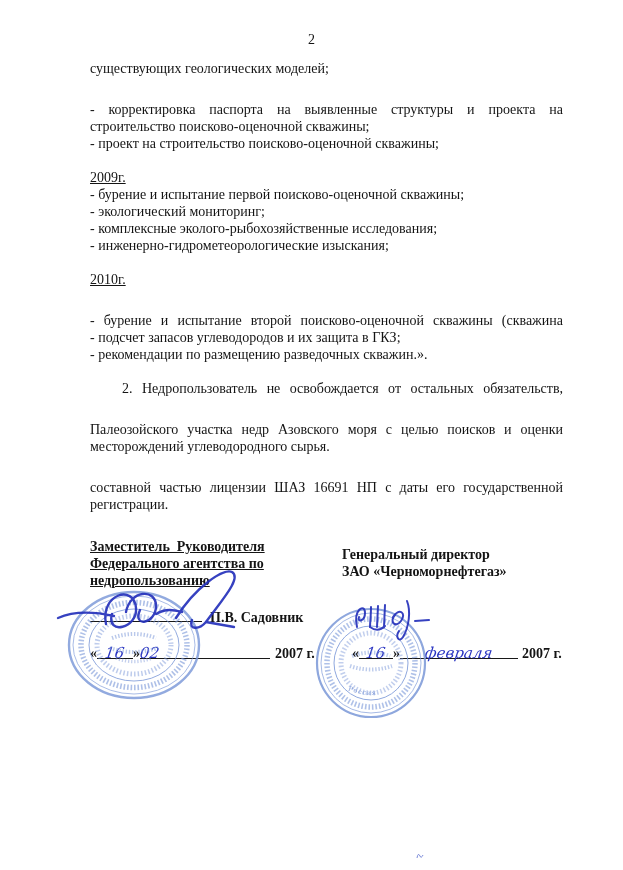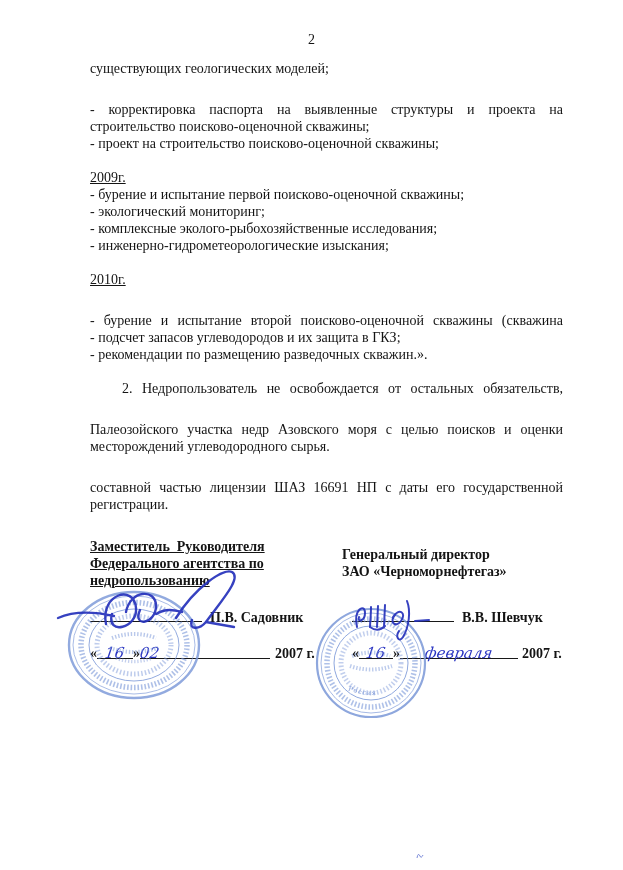--- a/index.html
+++ b/index.html
@@ -94,23 +94,20 @@
 
     <div class="sig-col-right">
       <div class="pre">Генеральный директор</div>
       <div class="pre">ЗАО «Черноморнефтегаз»</div>
     </div>
 
     <div class="row row-name-left">
       <span class="uline ul-sig-l"></span><span>П.В. Садовник</span>
     </div>
 
-    <div class="row row-name-right">
-      <span class="uline ul-sig-r"></span><span>В.В. Шевчук</span>
-    </div>
 
     <div class="row row-date-left">
       <span>«</span><span class="uline ul-day-l"><span class="hand">16</span></span><span>»</span><span class="uline ul-mon-l"><span class="hand">02</span></span><span>2007 г.</span>
     </div>
 
     <div class="row row-date-right">
       <span>«</span><span class="uline ul-day-r"><span class="hand">16</span></span><span>»</span><span class="uline ul-mon-r"><span class="hand">февраля</span></span><span>2007 г.</span>
     </div>
   </div>
 

